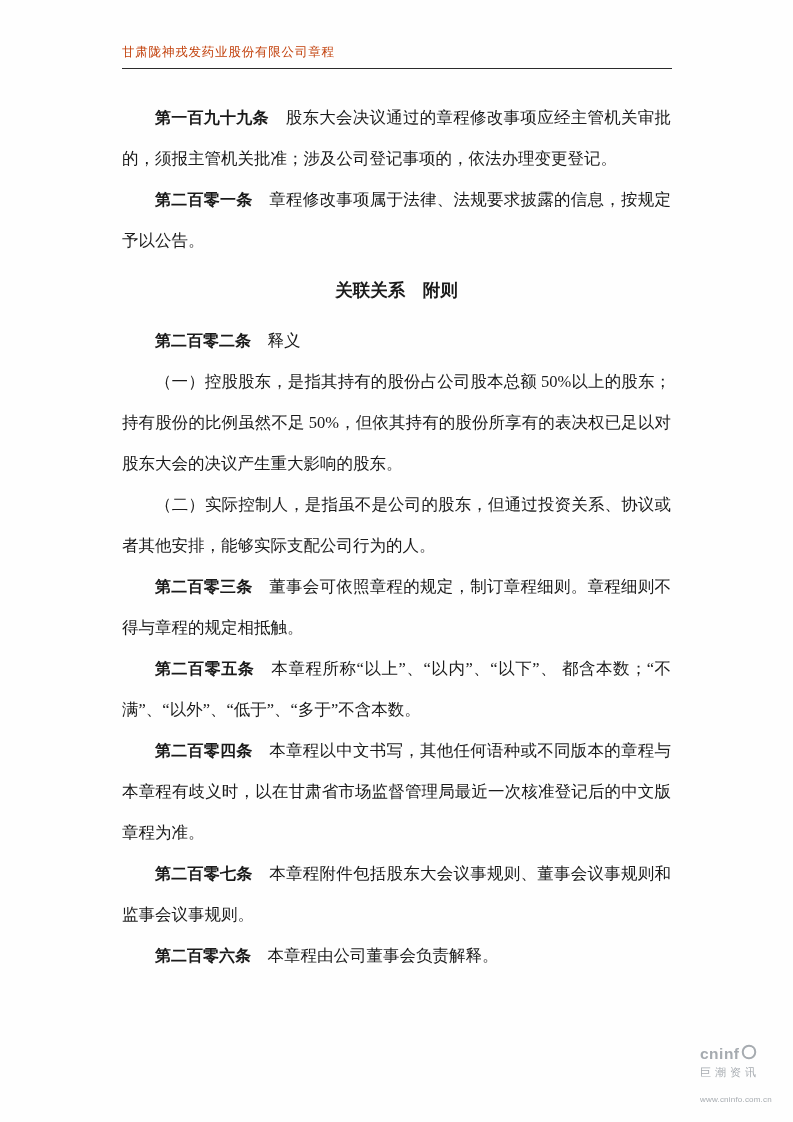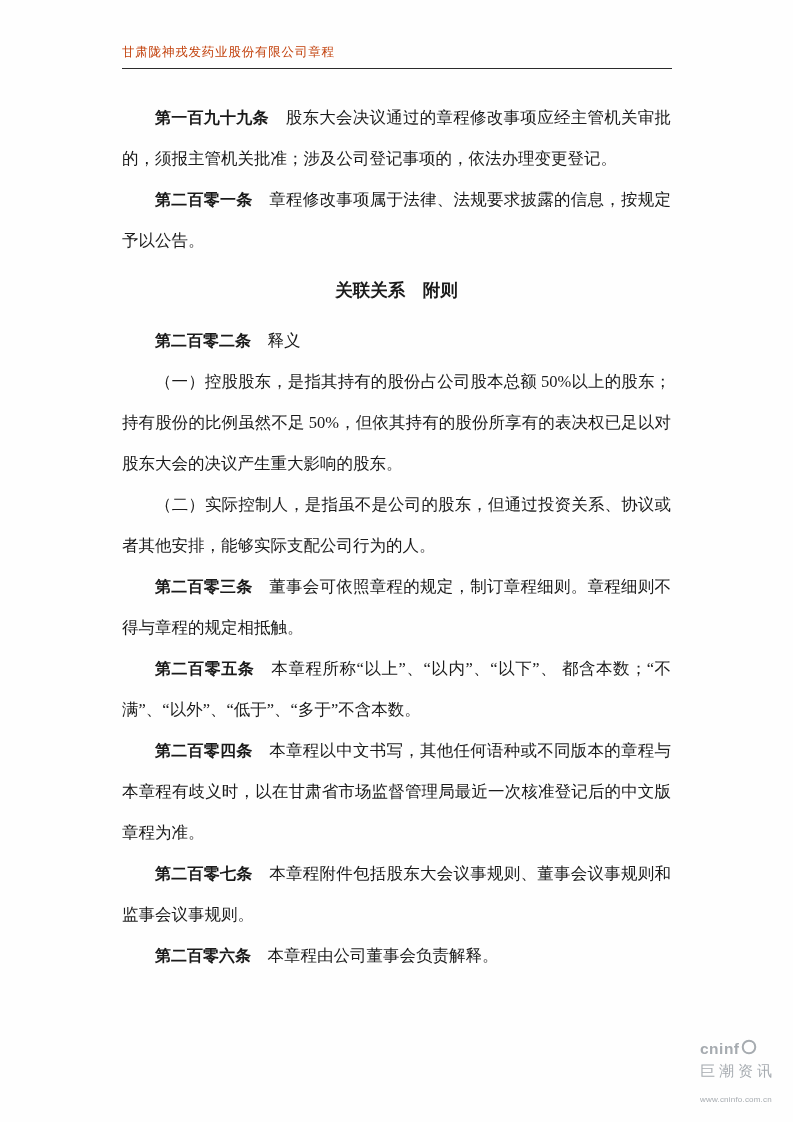--- a/index.html
+++ b/index.html
@@ -42,21 +42,21 @@
     text-align:center;font-size:12.5px;color:#222;
   }
   .logo{
     position:absolute;right:15px;bottom:18px;width:78px;
     color:#a6abb0;font-family:"Liberation Sans","DejaVu Sans",sans-serif;
     line-height:1.15;
   }
   .logo-row{display:flex;align-items:center;gap:1px;}
   .logo-brand{font-weight:bold;font-size:15.5px;letter-spacing:0.5px;}
   .logo-mark{flex:0 0 auto;display:inline-block;}
-  .logo-cn{font-size:15px;letter-spacing:4px;margin-top:2px;white-space:nowrap;}
+  .logo-cn{font-size:11px;letter-spacing:4px;margin-top:2px;white-space:nowrap;}
   .logo-url{font-size:8px;letter-spacing:0.2px;margin-top:16px;white-space:nowrap;}
 </style>
 </head>
 <body>
 
 <div class="page">
 
   <div class="header">
     <div class="header-title">甘肃陇神戎发药业股份有限公司章程</div>
   </div>

